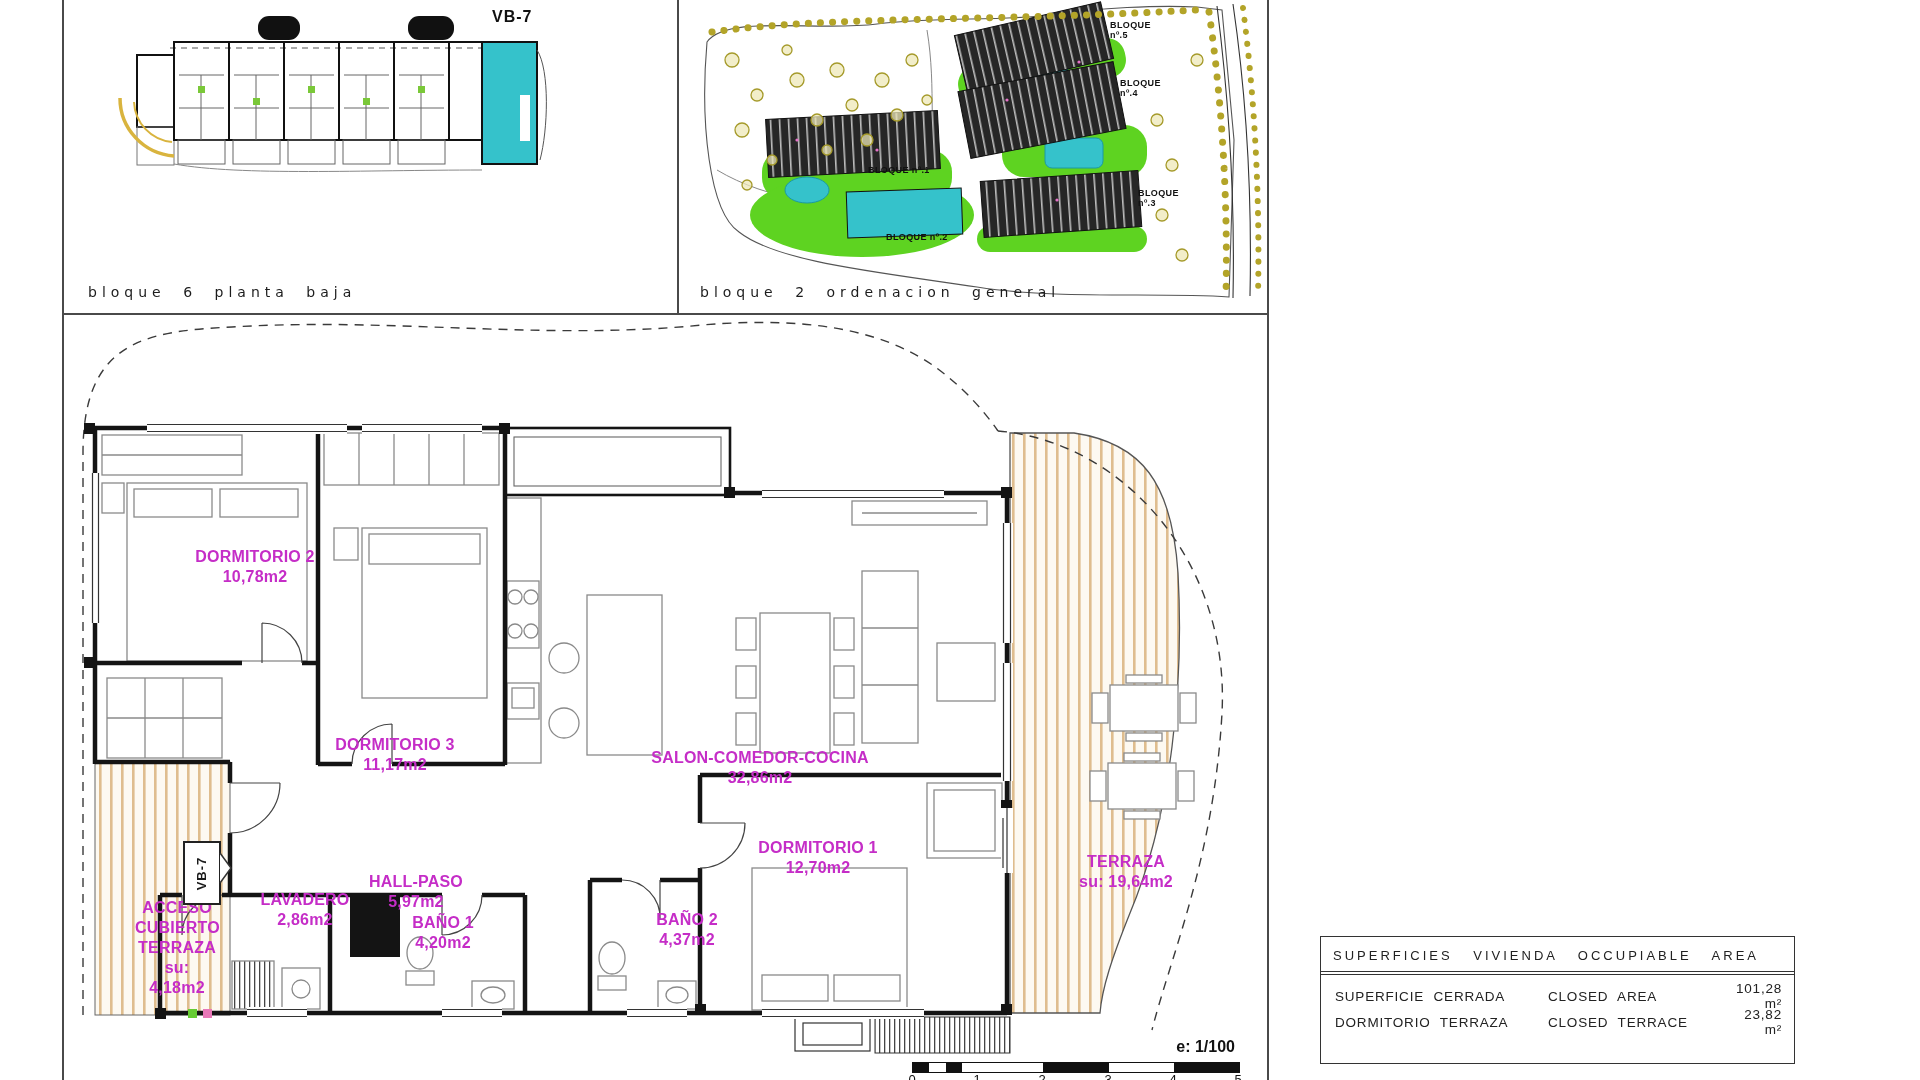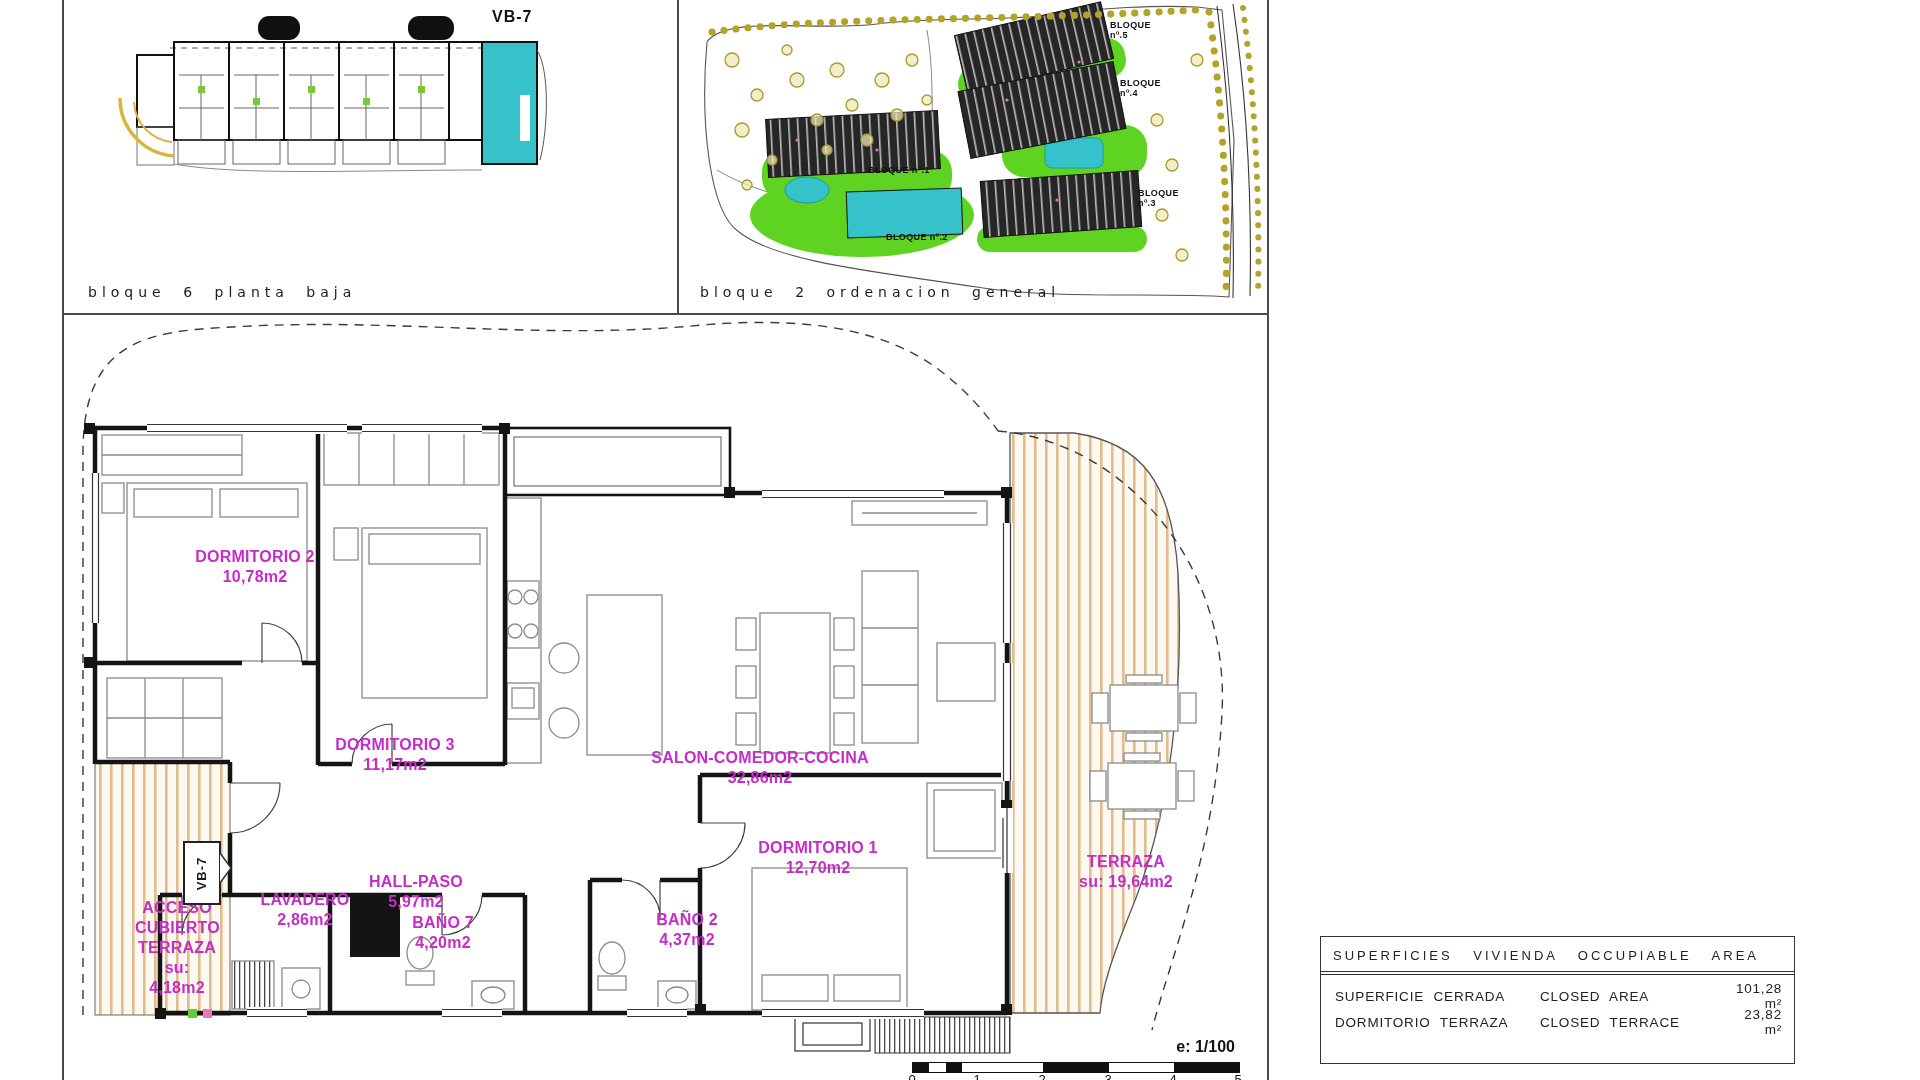--- a/index.html
+++ b/index.html
@@ -40,21 +40,21 @@
   #scale-bar .seg{height:100%;}
   #scale-ticks{position:absolute;left:912px;top:1072px;width:326px;height:14px;font-size:13px;color:#111;}
   #scale-ticks span{position:absolute;transform:translateX(-50%);}
   
   #areas-header{position:absolute;left:1320px;top:936px;width:475px;height:39px;border:1.5px solid #333;
         box-sizing:border-box;display:flex;align-items:center;padding-left:12px;
         font-size:13px;letter-spacing:3px;word-spacing:14px;color:#222;}
   #areas-box{position:absolute;left:1320px;top:971px;width:475px;height:93px;border:1.5px solid #333;
         box-sizing:border-box;padding:9px 12px 0 14px;}
   .area-row{display:grid;grid-template-columns:205px 180px 1fr;font-size:13.5px;letter-spacing:.8px;
-        word-spacing:5px;color:#222;height:26px;align-items:center;}
+        word-spacing:5px;color:#222;height:26px;align-items:center;gap:8px;}
   .area-row .val{text-align:right;}
 </style>
 </head>
 <body>
 
 <div id="page">
 
   <div class="frameline" style="left:62px;top:0;width:1.5px;height:1080px;"></div>
   <div class="frameline" style="left:677px;top:0;width:1.5px;height:313px;"></div>
   <div class="frameline" style="left:1267px;top:0;width:1.5px;height:1080px;"></div>
@@ -415,21 +415,21 @@
   </div>
   <div class="room-label" style="left:818px;top:838px;">
     <span class="rname">DORMITORIO 1</span>
       <span class="rarea">12,70m2</span>
   </div>
   <div class="room-label" style="left:305px;top:890px;">
     <span class="rname">LAVADERO</span>
       <span class="rarea">2,86m2</span>
   </div>
   <div class="room-label" style="left:443px;top:913px;">
-    <span class="rname">BAÑO 7</span>
+    <span class="rname">BAÑO 1</span>
       <span class="rarea">4,20m2</span>
   </div>
   <div class="room-label" style="left:687px;top:910px;text-align:center;">
     <span class="rname">BAÑO 2</span>
       <span class="rarea">4,37m2</span>
   </div>
   <div class="room-label" style="left:1126px;top:852px;">
     <span class="rname">TERRAZA</span>
       <span class="rarea">su: 19,64m2</span>
   </div>

